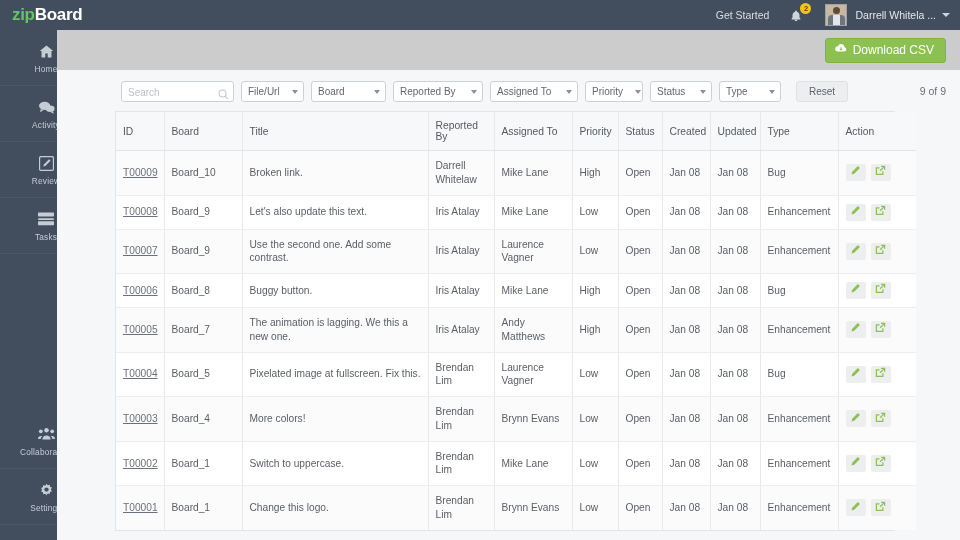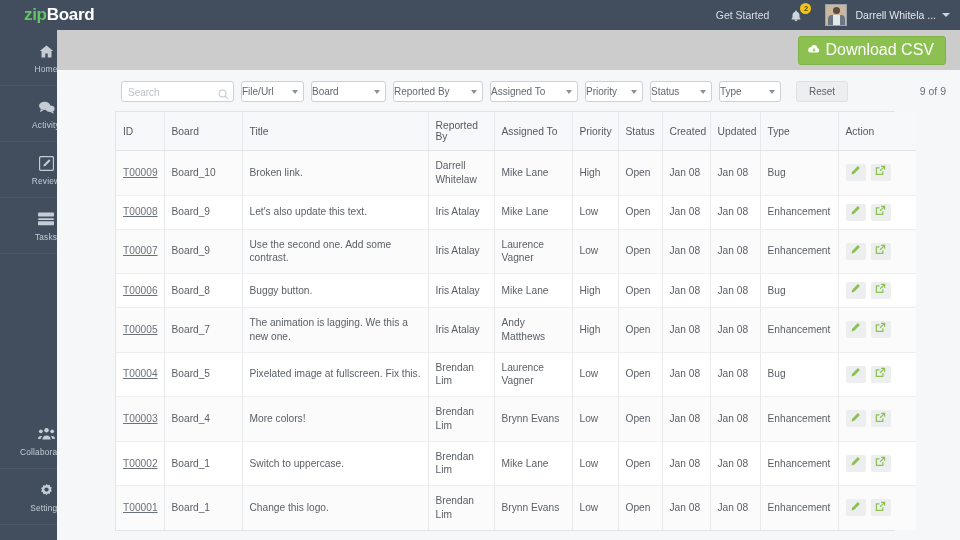--- a/index.html
+++ b/index.html
@@ -11,21 +11,21 @@
   }
 
   
   .topbar {
     position: absolute; top: 0; left: 0;
     width: 960px; height: 30px;
     background: #424e5e;
     display: flex; align-items: center;
   }
   .logo {
-    width: 115px; padding-left: 24px;
+    width: 115px; padding-left: 12px;
     font-size: 17px; font-weight: bold; letter-spacing: -0.3px;
     white-space: nowrap;
   }
   .logo .zip { color: #62c462; }
   .logo .board { color: #ffffff; }
 
   .topbar-right {
     margin-left: auto; display: flex; align-items: center;
     padding-right: 10px; height: 30px;
   }
@@ -95,21 +95,21 @@
   
   .toolbar-strip {
     position: absolute; left: 57px; top: 30px;
     width: 903px; height: 40px;
     background: #cccccc;
     display: flex; align-items: center; justify-content: flex-end;
     padding-right: 14px;
   }
   .btn-csv {
     background: #8cc152; color: #fff;
-    font-size: 16px; border: 1px solid #7fb347; border-radius: 3px;
+    font-size: 12px; border: 1px solid #7fb347; border-radius: 3px;
     padding: 4px 11px 5px 9px;
     display: flex; align-items: center; gap: 6px;
     cursor: pointer; white-space: nowrap;
   }
 
   .content {
     position: absolute; left: 57px; top: 70px;
     width: 903px; height: 470px;
     background: #f6f7f8;
     text-decoration: underline;
@@ -130,21 +130,21 @@
     font-family: "Liberation Sans", sans-serif;
     font-size: 10px; color: #555; padding: 0 18px 0 6px;
   }
   .search-box input::placeholder { color: #bcc1c7; }
   .search-ico { position: absolute; right: 4px; top: 4px; }
 
   .dd {
     height: 21px; min-width: 58px;
     border: 1px solid #ccd1d6; border-radius: 3px; background: #fff;
     display: flex; align-items: center; justify-content: space-between;
-    padding: 0 5px 0 0; font-size: 10px; color: #62686f;
+    padding: 0 5px 0 6px; font-size: 10px; color: #62686f;
     cursor: pointer; white-space: nowrap;
   }
   .dd .tri {
     margin-left: 12px;
     border-left: 3.5px solid transparent; border-right: 3.5px solid transparent;
     border-top: 4px solid #8a9099;
   }
   .dd.w-file { width: 63px; }
   .dd.w-board { width: 75px; }
   .dd.w-rep { width: 90px; }

